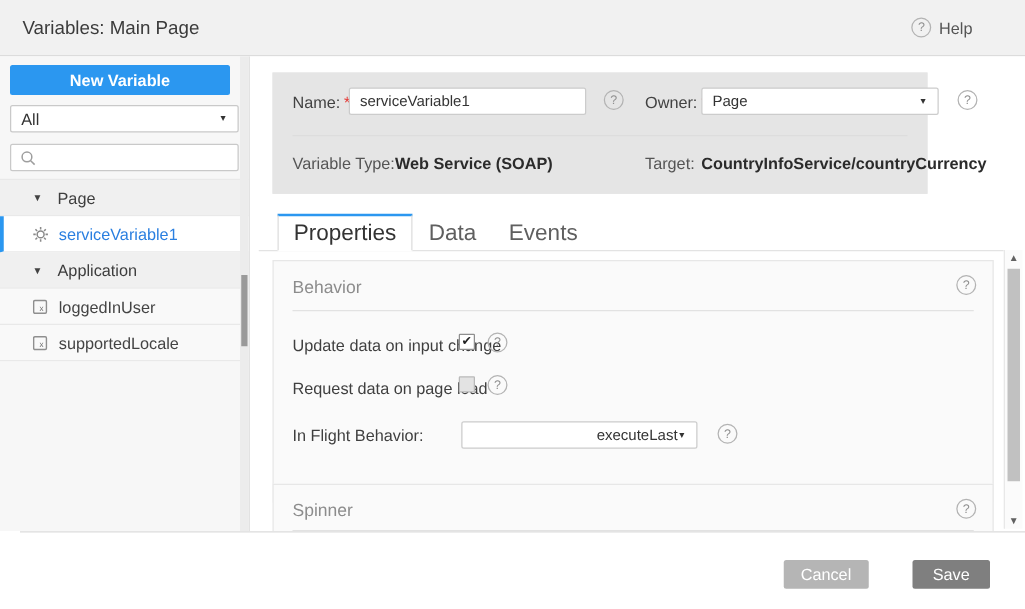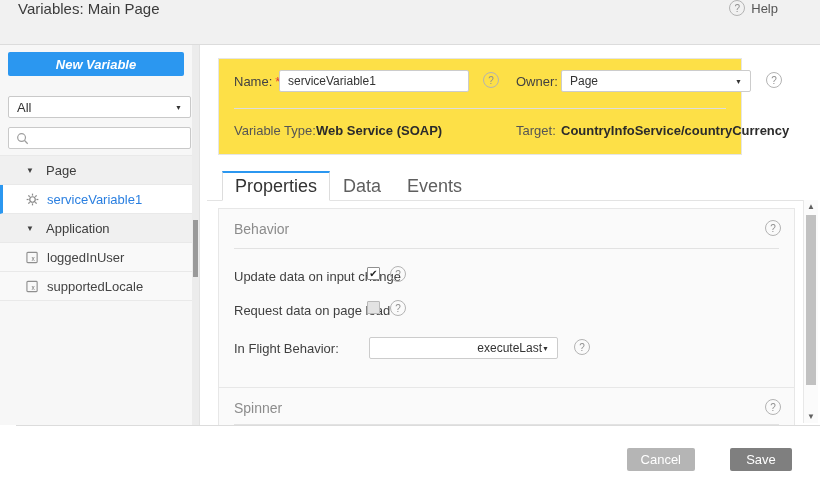--- a/index.html
+++ b/index.html
@@ -2,37 +2,37 @@
 <html><head>
 <meta charset="utf-8">
 <style>
   * { margin:0; padding:0; box-sizing:border-box; }
   body { font-family:"Liberation Sans", sans-serif; background:#fff; }
   .app { position:relative; width:820px; height:487px; background:#fff; overflow:hidden;
          font-family:"Liberation Sans", sans-serif; color:#333; }
 
   
   .hdr { position:absolute; top:0; left:0; right:0; height:45px; background:#f1f1f1;
-         border-bottom:1px solid #dcdcdc; display:flex; align-items:flex-start; padding:0 42px 0 18px; }
+         border-bottom:1px solid #dcdcdc; display:flex; align-items:center; padding:0 42px 0 18px; }
   .hdr-title { flex:1; font-size:15px; color:#3b3b3b; }
   .hdr-help { display:flex; align-items:center; gap:6px; font-size:13px; color:#555; cursor:pointer; }
 
   .qicon { display:inline-flex; width:16px; height:16px; border:1px solid #b3b3b3; border-radius:50%;
            color:#8f8f8f; font-size:10px; align-items:center; justify-content:center; background:transparent;
            flex:none; }
   .qicon::after { content:"?"; }
 
   
   .body { position:absolute; top:45px; left:0; right:0; bottom:62px; display:flex; overflow:hidden; }
 
   
   .sidebar { position:relative; width:200px; flex:none; background:#f7f7f7; border-right:1px solid #e2e2e2; }
-  .new-var-btn { display:block; width:176px; margin:7px 8px 20px; height:24px; background:#2b97f0;
+  .new-var-btn { display:block; width:176px; margin:7px 8px 8px; height:24px; background:#2b97f0;
                  border:none; border-radius:2px; color:#fff; font-weight:bold; font-size:13px; cursor:pointer;
-                 font-family:"Liberation Sans", sans-serif;font-style:italic; }
+                 font-family:"Liberation Sans", sans-serif; }
   .sb-select { margin:0 8px; height:22px; background:#fff; border:1px solid #c9c9c9; border-radius:2px;
                display:flex; align-items:center; padding:0 8px; font-size:13px; color:#333; cursor:pointer; }
   .sb-select .val { flex:1; }
   .caret { font-size:7px; color:#333; }
   .sb-search { margin:9px 8px 6px; height:22px; background:#fff; border:1px solid #c9c9c9; border-radius:2px;
                display:flex; align-items:center; padding:0 7px; gap:6px; }
   .sb-search input { border:none; outline:none; flex:1; font-size:12px; color:#333; background:transparent;
                      font-family:"Liberation Sans", sans-serif; min-width:0; }
   .sb-search input::placeholder { color:#9e9e9e; }
 
@@ -44,21 +44,21 @@
   .trow.selected { background:#fff; border-left:3px solid #2b97f0; padding-left:23px; color:#2a7fe0; }
   .expander { font-size:8px; color:#424242; width:12px; flex:none; }
   .ticon { width:13px; height:13px; flex:none; display:inline-flex; }
 
   .sb-track { position:absolute; top:0; bottom:0; right:0; width:7px; background:#ececec; cursor:pointer; }
   .sb-thumb { position:absolute; top:175px; left:1px; width:5px; height:57px; background:#9a9a9a; }
 
   
   .main { position:relative; flex:1; background:#fff; overflow:hidden; }
 
-  .form-card { position:absolute; left:18px; top:13px; width:524px; height:97px; background:#fde047;
+  .form-card { position:absolute; left:18px; top:13px; width:524px; height:97px; background:#e5e5e5;
                border:1px solid #e5e5e5; }
   .fl { position:absolute; font-size:13px; color:#424242; white-space:nowrap; }
   .req { color:#e53935; margin-left:3px; }
   .txt-input { position:absolute; left:60px; top:11px; width:190px; height:22px; border:1px solid #ccc;
                border-radius:2px; background:#fff; font-size:12px; color:#333; padding:0 8px;
                font-family:"Liberation Sans", sans-serif; outline:none; }
   .fake-select { position:absolute; height:22px; background:#fff; border:1px solid #ccc; border-radius:2px;
                  display:flex; align-items:center; padding:0 8px; font-size:12px; color:#333; cursor:pointer; }
   .fake-select .val { flex:1; }
   .f-divider { position:absolute; left:15px; right:15px; top:49px; height:1px; background:#ddd; }

